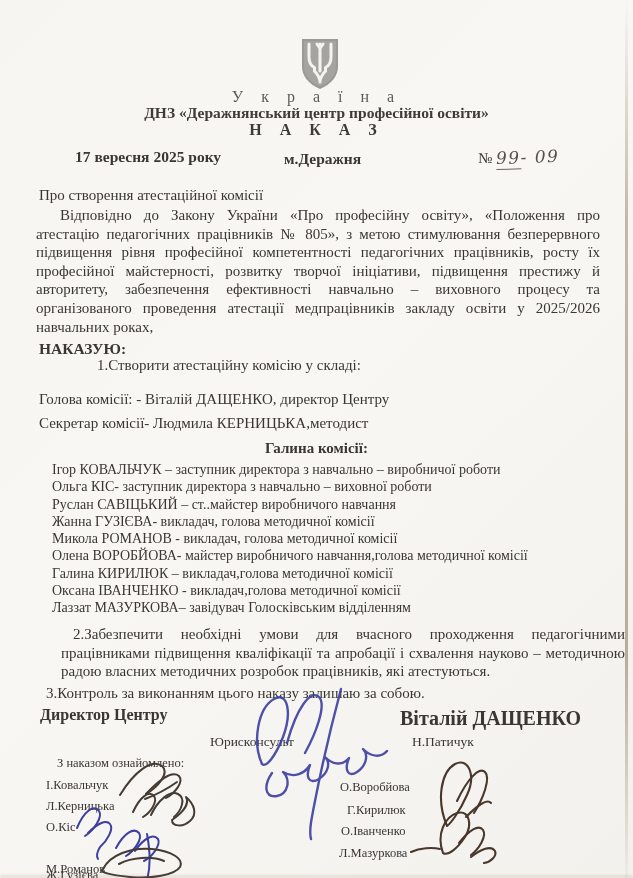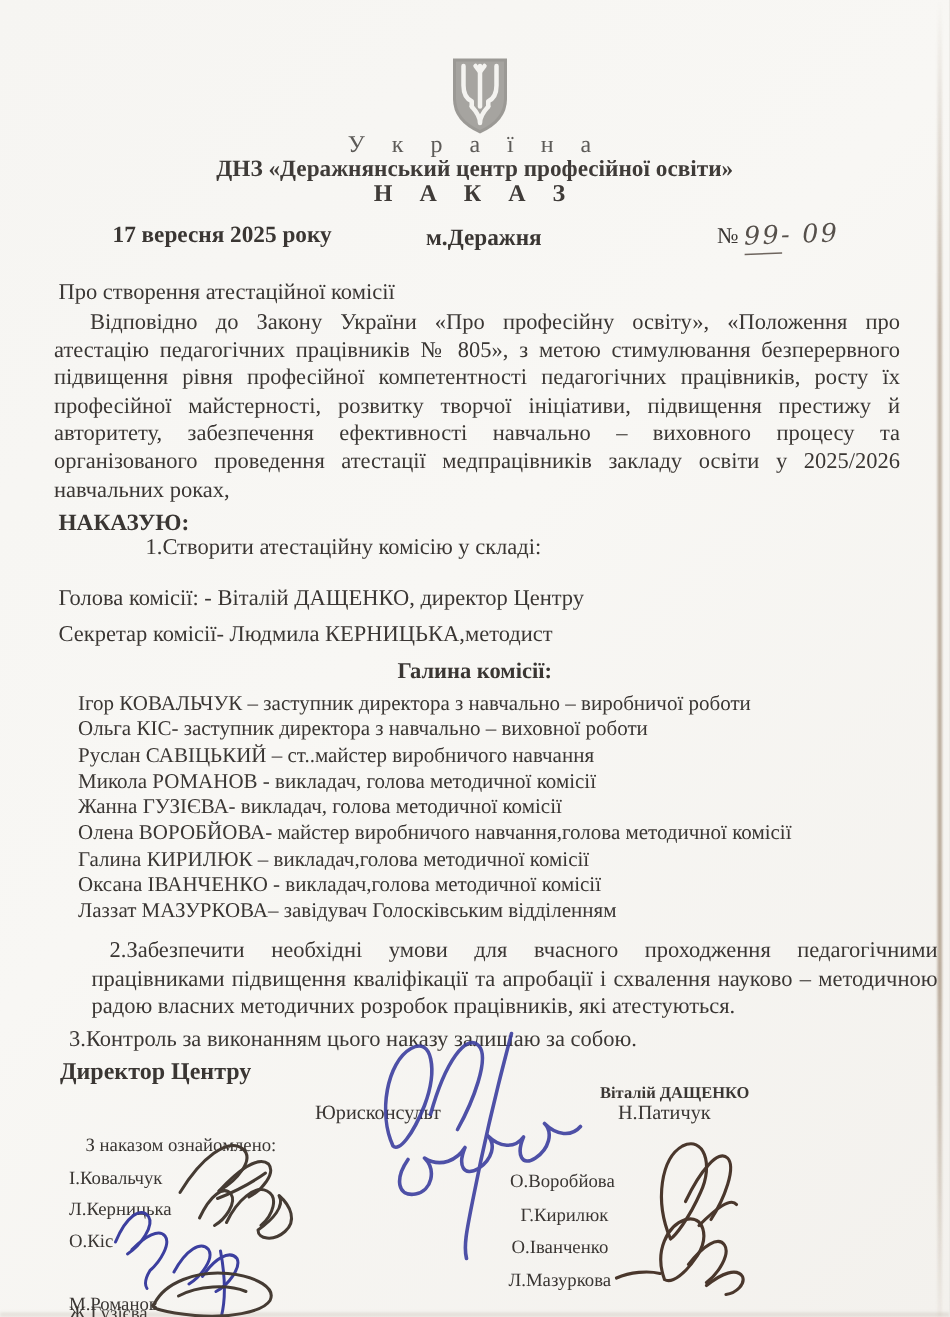--- a/index.html
+++ b/index.html
@@ -66,33 +66,33 @@
 
   <div class="abs body-text" style="left:49px;top:356px;margin-left:48px;">1.Створити атестаційну комісію у складі:</div>
   <div class="abs body-text" style="left:39px;top:390px;">Голова комісії:  - Віталій ДАЩЕНКО, директор  Центру</div>
   <div class="abs body-text" style="left:39px;top:414px;">Секретар комісії- Людмила КЕРНИЦЬКА,методист</div>
 
   <div class="abs center bold" style="top:440px;font-size:15px;">Галина комісії:</div>
   <div class="abs" style="left:52px;top:461px;width:560px;">
     <div class="members-line">Ігор КОВАЛЬЧУК – заступник директора з навчально – виробничої роботи</div>
     <div class="members-line">Ольга КІС- заступник директора з навчально – виховної роботи</div>
     <div class="members-line">Руслан САВІЦЬКИЙ – ст..майстер виробничого навчання</div>
+    <div class="members-line">Жанна ГУЗІЄВА- викладач, голова методичної комісії</div>
     <div class="members-line">Микола РОМАНОВ - викладач, голова методичної комісії</div>
-    <div class="members-line">Жанна ГУЗІЄВА- викладач, голова методичної комісії</div>
     <div class="members-line">Олена ВОРОБЙОВА- майстер виробничого навчання,голова методичної комісії</div>
     <div class="members-line">Галина КИРИЛЮК – викладач,голова методичної комісії</div>
     <div class="members-line">Оксана ІВАНЧЕНКО - викладач,голова методичної комісії</div>
     <div class="members-line">Лаззат МАЗУРКОВА– завідувач Голосківським відділенням</div>
   </div>
 
   <div class="abs body-text just" style="left:36px;top:625px;width:564px;text-indent:12px;margin-left:25px;">2.Забезпечити необхідні умови для вчасного проходження педагогічними працівниками підвищення кваліфікації та апробації і схвалення науково – методичною радою власних методичних розробок працівників, які  атестуються.</div>
   <div class="abs body-text" style="left:46px;top:684px;">3.Контроль за виконанням цього наказу залишаю за собою.</div>
 
   <div class="abs bold" style="left:40px;top:706px;font-size:16px;">Директор Центру</div>
-  <div class="abs bold" style="left:400px;top:707px;font-size:11px;margin-top:16px;">Віталій ДАЩЕНКО</div>
+  <div class="abs bold" style="left:400px;top:707px;font-size:20px;">Віталій ДАЩЕНКО</div>
   <div class="abs" style="left:210px;top:734px;font-size:13.5px;">Юрисконсульт</div>
   <div class="abs" style="left:412px;top:734px;font-size:13.5px;">Н.Патичук</div>
 
   <div class="abs small" style="left:57px;top:756px;">З наказом ознайомлено:</div>
   <div class="abs small" style="left:46px;top:778px;">І.Ковальчук</div>
   <div class="abs small" style="left:46px;top:799px;">Л.Керницька</div>
   <div class="abs small" style="left:46px;top:820px;">О.Кіс</div>
   <div class="abs small" style="left:46px;top:868px;">Ж.Гузієва</div>
   <div class="abs small" style="left:46px;top:862px;">М.Романов</div>
   <div class="abs small" style="left:340px;top:780px;">О.Воробйова</div>

